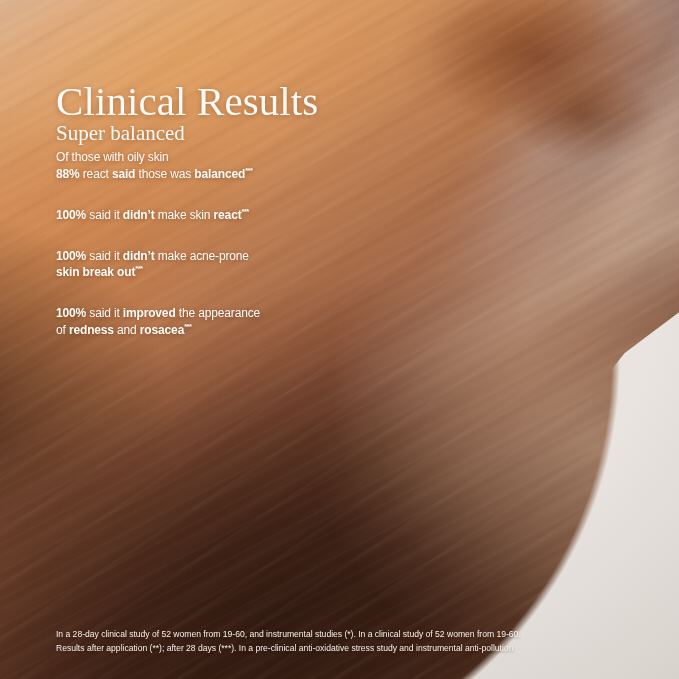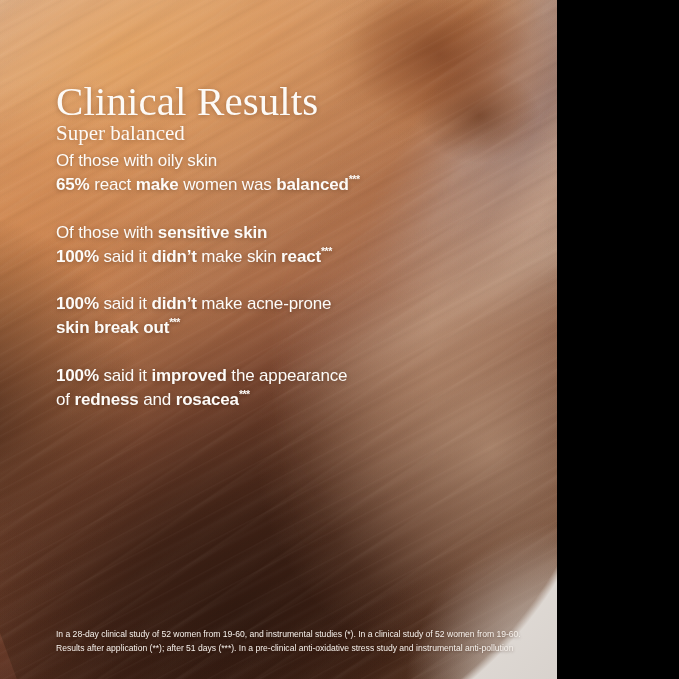--- a/index.html
+++ b/index.html
@@ -7,21 +7,21 @@
     margin: 0;
     padding: 0;
     background: #000;
   }
   body {
     font-family: "Liberation Sans", sans-serif;
   }
 
   #canvas {
     position: relative;
-    width: 557px;
+    width: 679px;
     height: 679px;
     overflow: hidden;
     background: #0f172a;
     isolation: isolate;
   }
 
   
   .bg-layer {
     position: absolute;
     inset: 0;
@@ -265,21 +265,21 @@
     font-weight: 400;
     line-height: 1.30;
     color: #fdfaf6;
     margin: 0 0 2px 0;
     text-shadow: 0 1px 4px rgba(60,28,12,0.26);
     white-space: nowrap;
   }
 
   .stat-line {
     font-family: "Liberation Sans", sans-serif;
-    font-size: 17px;
+    font-size: 12px;
     font-weight: 400;
     line-height: 1.40;
     color: #fdfbf8;
     margin: 0;
     letter-spacing: -0.15px;
     text-shadow: 0 1px 4px rgba(50,22,10,0.35);
   }
   .stat-line b {
     font-weight: 700;
   }
@@ -328,35 +328,34 @@
   <div class="bg-layer bg-vignette"></div>
 
   <div class="content">
 
     <h1 class="page-title">Clinical Results</h1>
 
     <div class="blocks" id="blocks">
         <div class="block">
           <div class="block-heading">Super balanced</div>
           <p class="stat-line"><span>Of those with oily skin</span></p>
-          <p class="stat-line"><b>65%</b><span> react </span><b>make</b><span> women was </span><b>balanced</b><sup>***</sup></p>
+          <p class="stat-line"><b>88%</b><span> react </span><b>said</b><span> those was </span><b>balanced</b><sup>***</sup></p>
         </div>
         <div class="block">
-          <p class="stat-line"><span>Of those with </span><b>sensitive skin</b></p>
           <p class="stat-line"><b>100%</b><span> said it </span><b>didn’t</b><span> make skin </span><b>react</b><sup>***</sup></p>
         </div>
         <div class="block">
           <p class="stat-line"><b>100%</b><span> said it </span><b>didn’t</b><span> make acne-prone</span></p>
           <p class="stat-line"><b>skin break out</b><sup>***</sup></p>
         </div>
         <div class="block">
           <p class="stat-line"><b>100%</b><span> said it </span><b>improved</b><span> the appearance</span></p>
           <p class="stat-line"><span>of </span><b>redness</b><span> and </span><b>rosacea</b><sup>***</sup></p>
         </div>
       </div>
 
     <div class="footnote">
       <p>In a 28-day clinical study of 52 women from 19-60, and instrumental studies (*). In a clinical study of 52 women from 19-60.</p>
-      <p>Results after application (**); after 51 days (***). In a pre-clinical anti-oxidative stress study and instrumental anti-pollution</p>
+      <p>Results after application (**); after 28 days (***). In a pre-clinical anti-oxidative stress study and instrumental anti-pollution</p>
     </div>
 
   </div>
 </div>
 
 </body></html>

